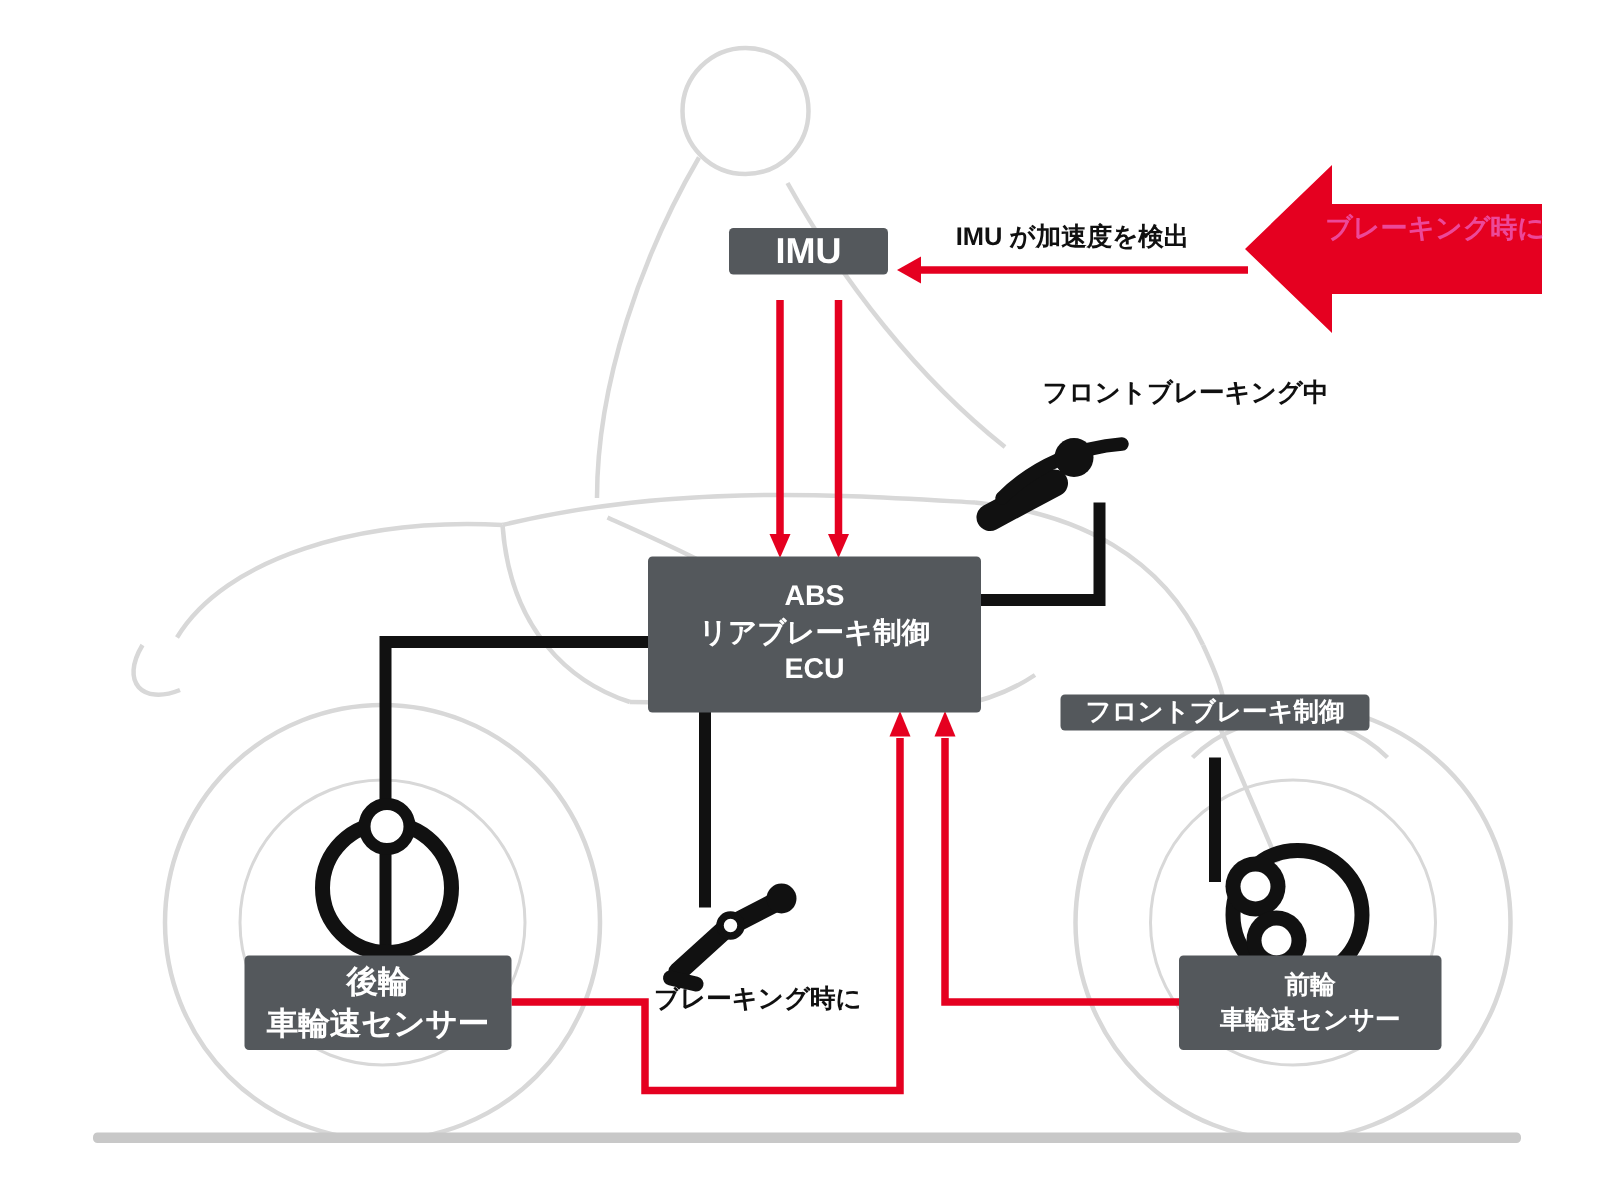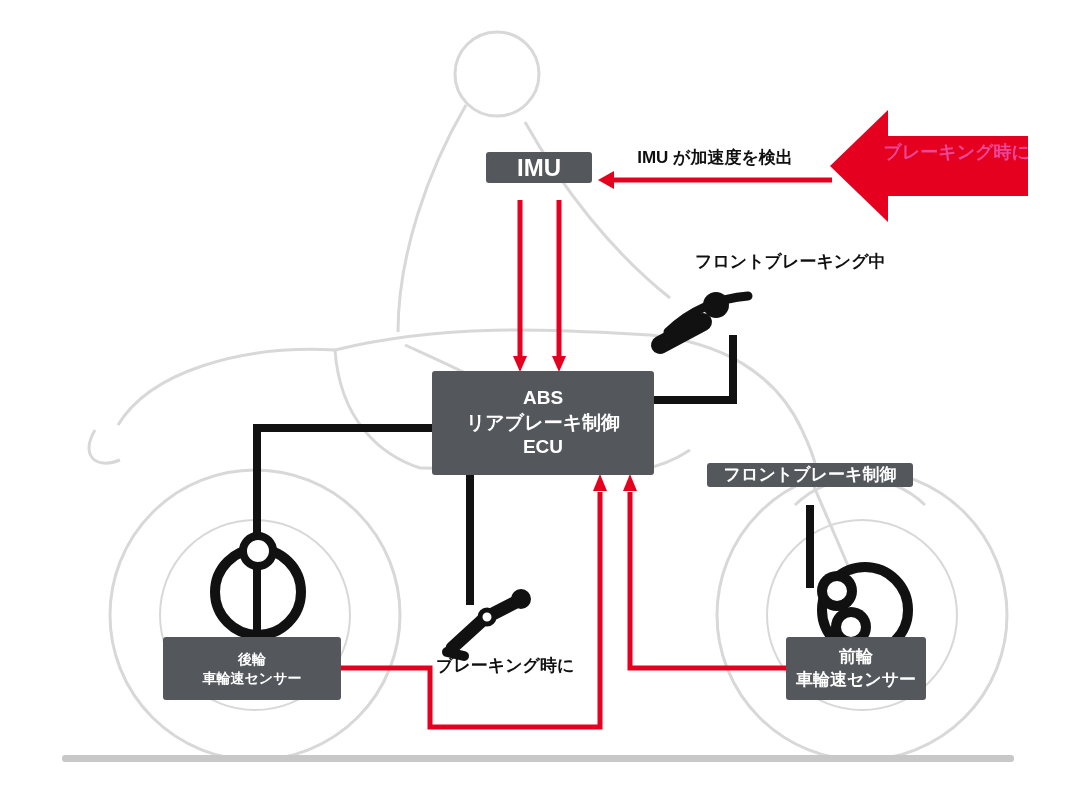--- a/index.html
+++ b/index.html
@@ -134,23 +134,23 @@
     <span>ABS</span>
     <span>リアブレーキ制御</span>
     <span>ECU</span>
   </div>
 
 
   <div class="box" style="left:707px; top:463px; width:206px; height:24px; font-size:17px;">
     <span>フロントブレーキ制御</span>
   </div>
 
-  <div class="box" style="left:163px; top:637px; width:178px; height:63px; font-size:14px;">
+  <div class="box" style="left:163px; top:637px; width:178px; height:63px; font-size:21px;">
     <span>後輪</span>
     <span>車輪速センサー</span>
   </div>
 
-  <div class="box" style="left:786px; top:637px; width:140px; height:63px; font-size:17px;">
+  <div class="box" style="left:786px; top:637px; width:175px; height:63px; font-size:17px;">
     <span>前輪</span>
     <span>車輪速センサー</span>
   </div>
 
 </div>
 
 </body></html>

